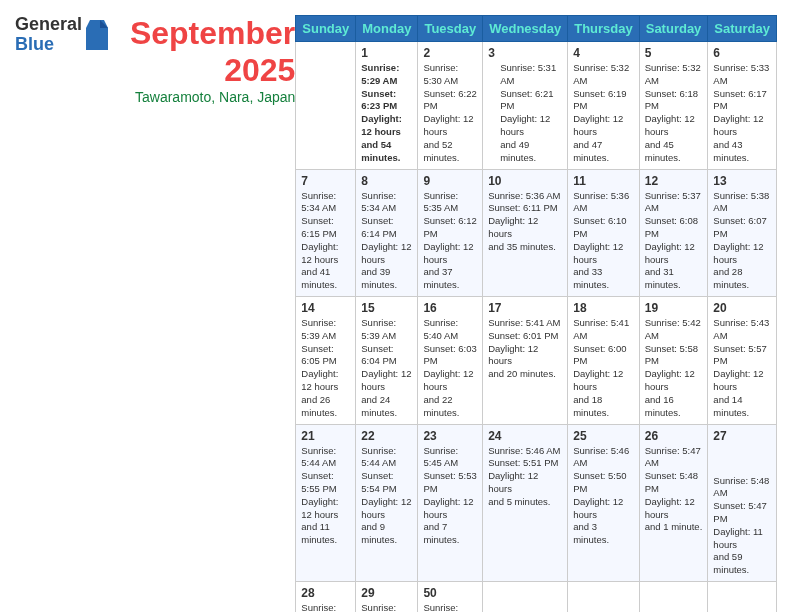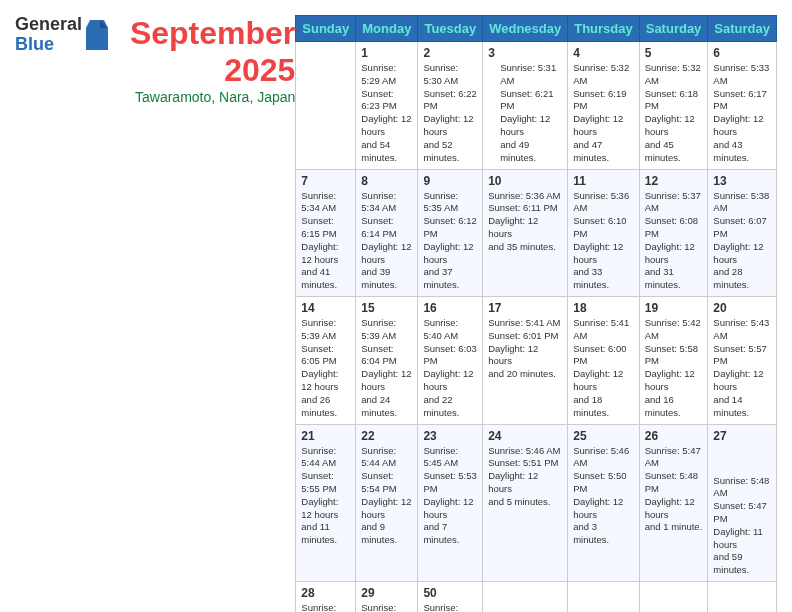--- a/index.html
+++ b/index.html
@@ -122,21 +122,21 @@
         <th>Thursday</th>
         <th>Saturday</th>
         <th>Saturday</th>
       </tr>
     </thead>
     <tbody id="calendar-body">
     <tr>
           <td class="empty-cell"></td>
           <td>
             <span class="day-number">1</span>
-            <div class="day-info" style="white-space: pre-line;">Sunrise: 5:29 AM
+            <div class="day-info" style="white-space: pre-line; font-weight: bold;">Sunrise: 5:29 AM
 Sunset: 6:23 PM
 Daylight: 12 hours
 and 54 minutes.</div>
           </td>
           <td>
             <span class="day-number">2</span>
             <div class="day-info" style="white-space: pre-line;">Sunrise: 5:30 AM
 Sunset: 6:22 PM
 Daylight: 12 hours
 and 52 minutes.</div>

